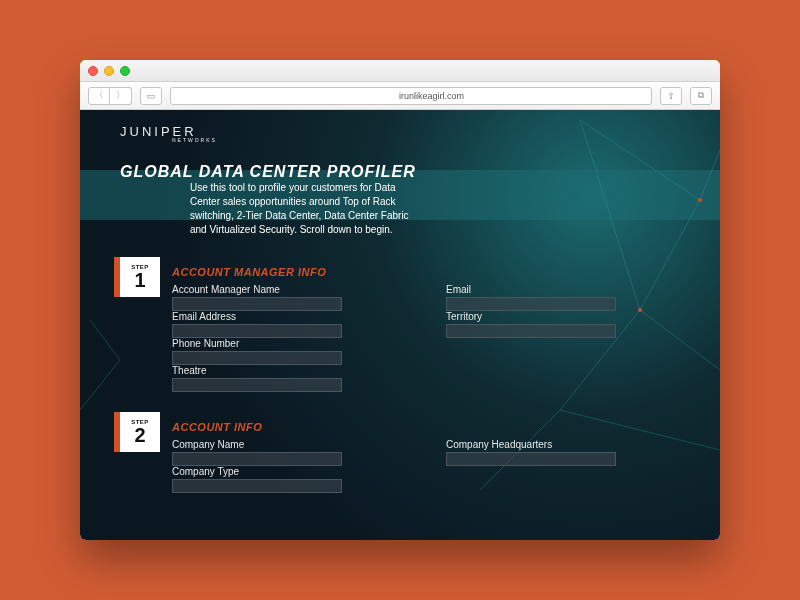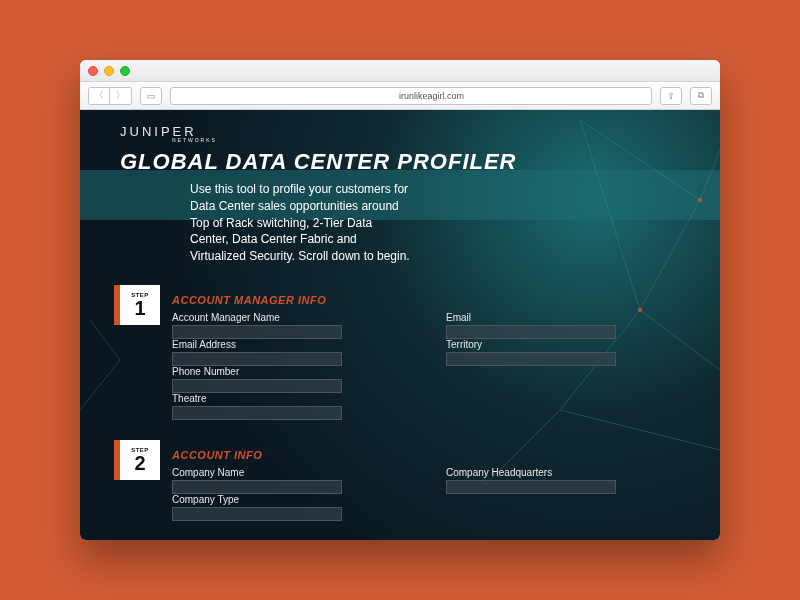--- a/index.html
+++ b/index.html
@@ -59,25 +59,25 @@
   .band {
     position:absolute; left:0; right:0; top:60px; height:50px;
     background: rgba(30,110,115,0.55);
   }
   .inner {
     position:relative; padding: 14px 40px 0 40px; color:#fff; font-size:10px;
   }
   .logo { font-size:13px; letter-spacing:3px; color:#e8e8e8; font-weight:300; }
   .logo small{ display:block; font-size:5px; letter-spacing:2px; margin-top:-2px; margin-left:52px;}
   h1 {
-    font-size:22px; font-weight:800; letter-spacing:1px; margin-top:6px;
+    font-size:16px; font-weight:800; letter-spacing:1px; margin-top:20px;
     font-style:italic; color:#fff;
   }
   .intro {
-    width:220px; font-size:12px; line-height:1.4; margin-top:6px; margin-left:70px;
+    width:220px; font-size:10px; line-height:1.4; margin-left:70px;
   }
   .section { display:flex; margin-top:20px; gap:12px; }
   .step-badge {
     width:40px; height:40px; background:#fff; color:#111; position:relative;
     display:flex; flex-direction:column; align-items:center; justify-content:center;
   }
   .step-badge::before{
     content:""; position:absolute; left:-6px; top:0; bottom:0; width:6px; background:#d25127;
   }
   .step-badge .lbl{ font-size:6px; font-weight:600; letter-spacing:0.5px;}

